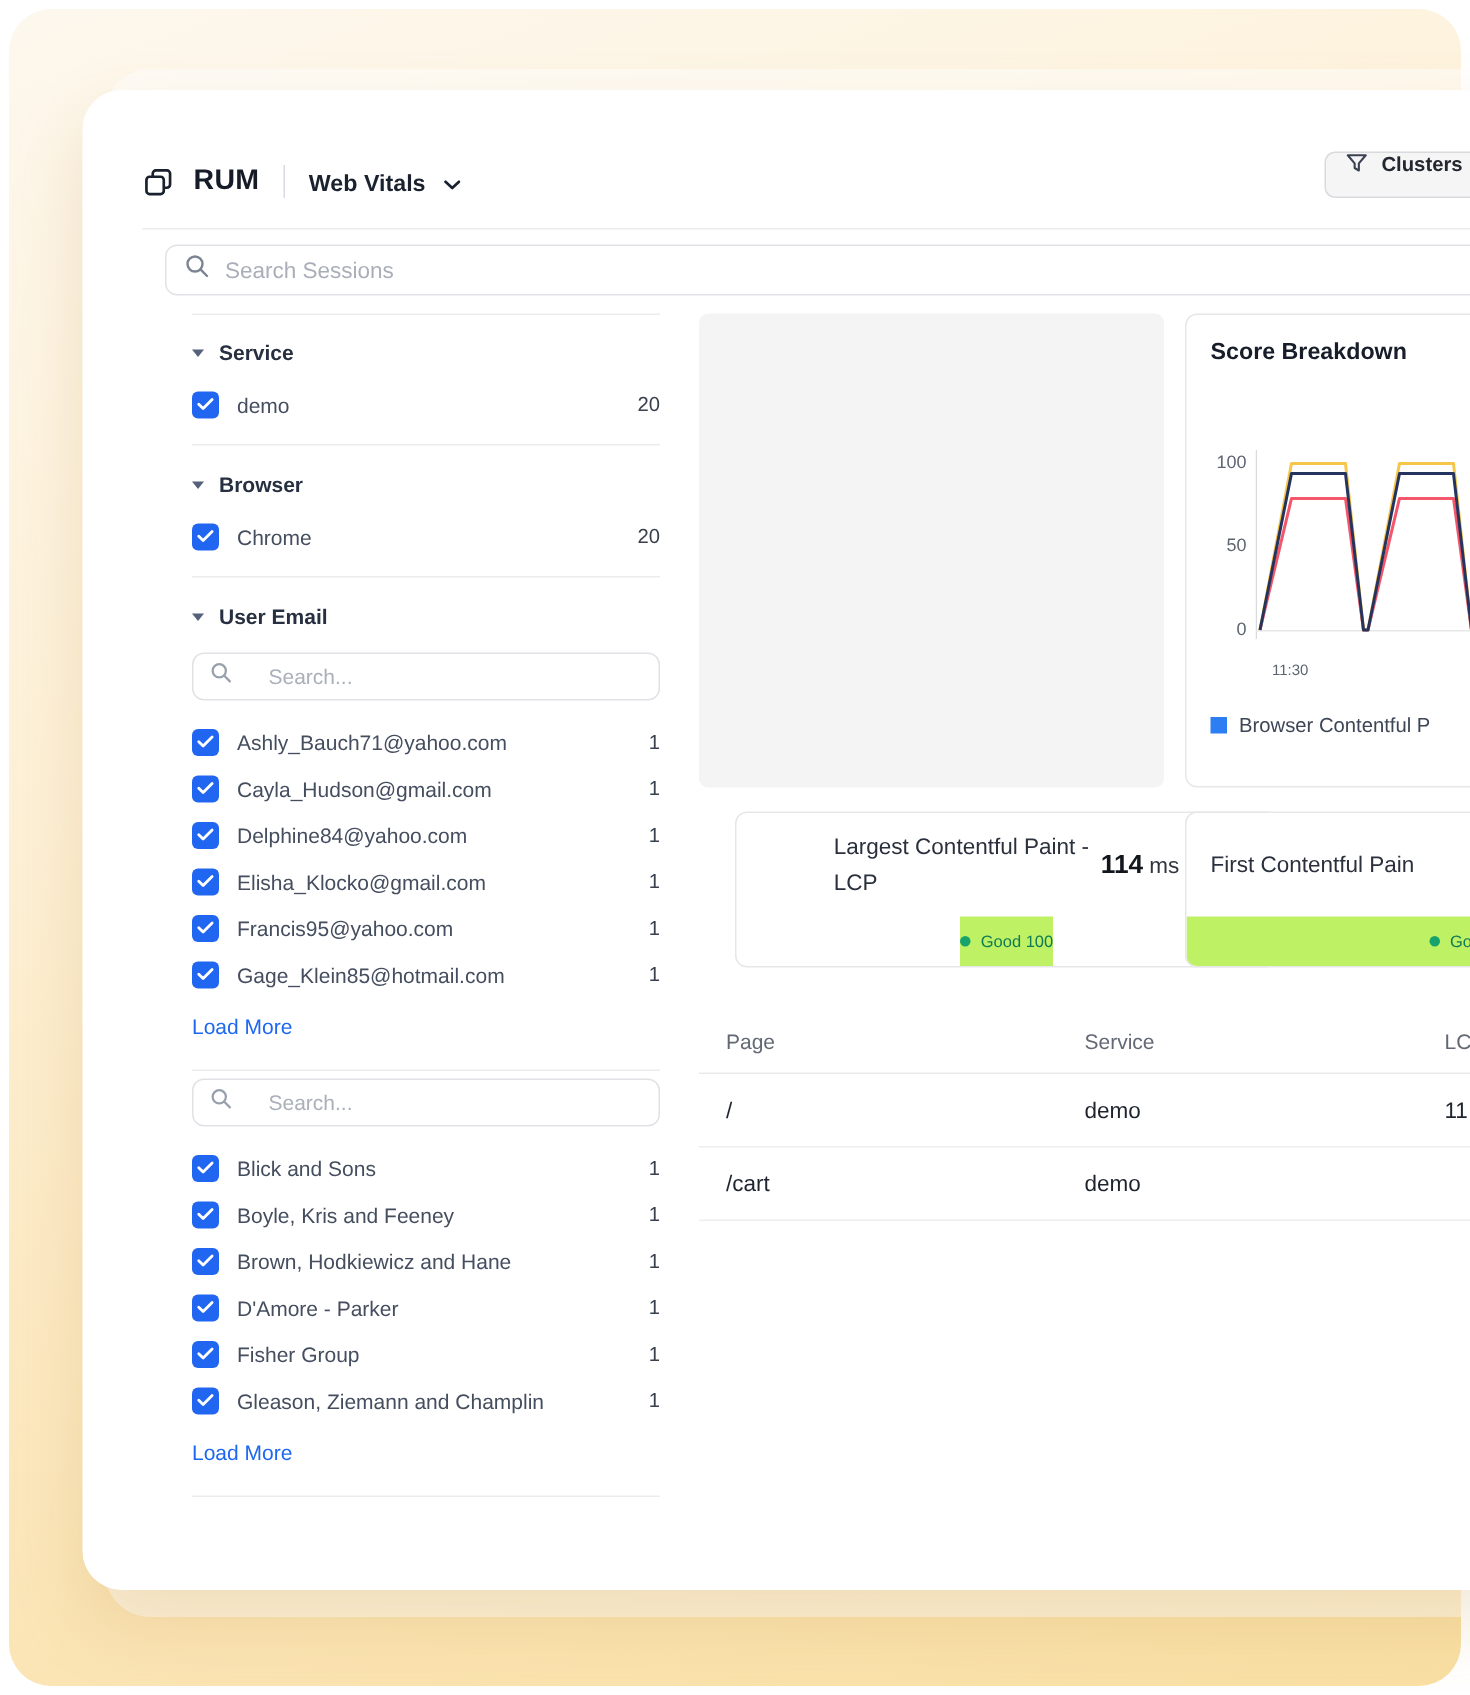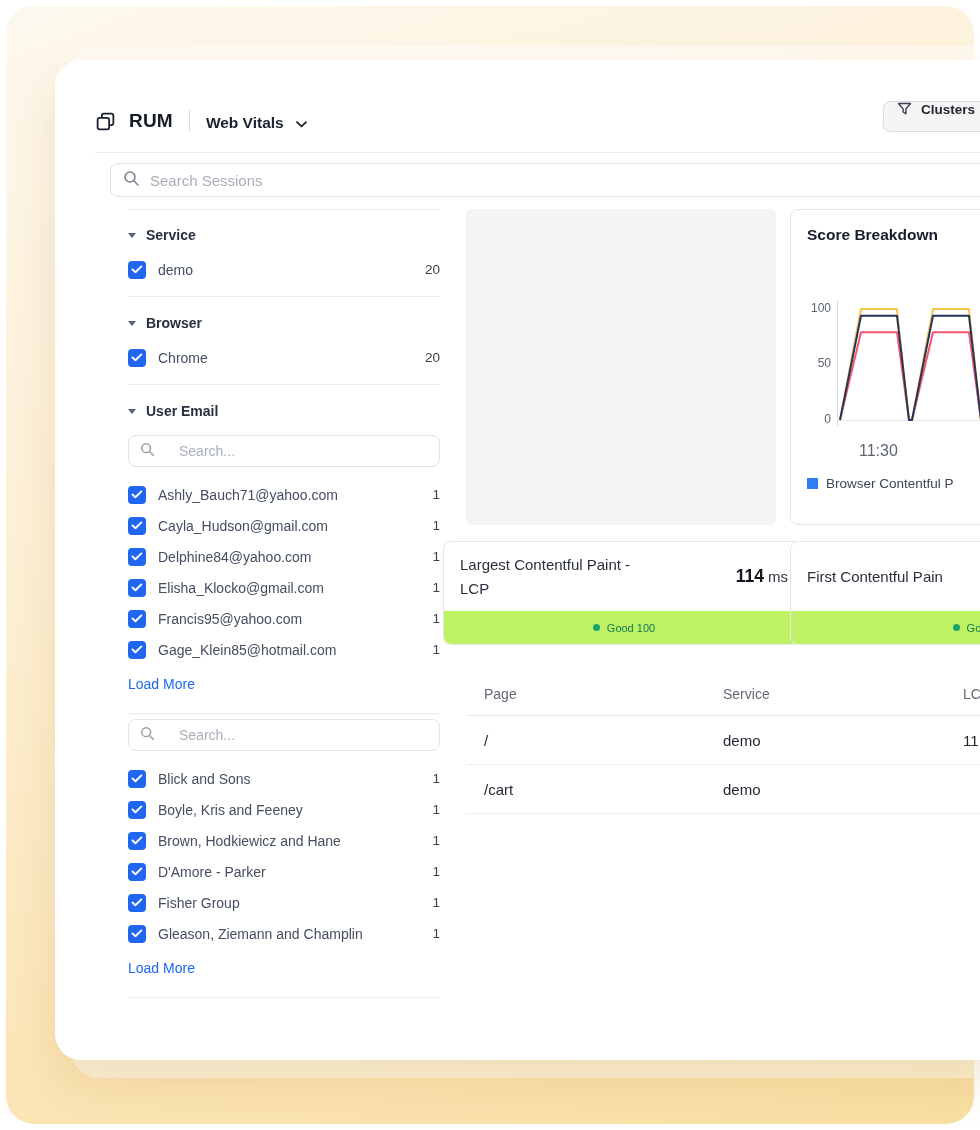--- a/index.html
+++ b/index.html
@@ -76,31 +76,31 @@
 
   .score-card {
     position:absolute; left:735px; top:149px; width:360px; height:316px;
     background:#fff; border:1px solid #e7e7ea; border-radius:8px; padding:16px;
   }
   .score-title { font-size:15.5px; font-weight:700; color:#171e2a; }
   .chart-wrap { position:relative; margin-top:46px; height:172px; }
   .chart-svg { position:absolute; left:30px; top:0; width:300px; height:150px; }
   .ytick { position:absolute; left:0; width:24px; text-align:right; font-size:12px; color:#5d6572; }
   .ytick.t100 { top:11px; } .ytick.t50 { top:66px; } .ytick.t0 { top:122px; }
-  .xtick { position:absolute; left:52px; top:152px; font-size:16px; color:#5d6572; }
+  .xtick { position:absolute; left:41px; top:152px; font-size:10px; color:#5d6572; }
   .legend { display:flex; align-items:center; gap:8px; margin-top:14px; font-size:13.5px; color:#3d4656; white-space:nowrap; cursor:pointer; }
   .legend-swatch { width:11px; height:11px; flex:0 0 auto; background:#2c7ef2; }
 
   
   .metric-card {
     position:absolute; top:481px; height:104px; background:#fff;
     border:1px solid #e7e7ea; border-radius:8px; overflow:hidden;
     display:flex; flex-direction:column;
   }
-  .metric-card.lcp { left:388px; width:362px; }
+  .metric-card.lcp { left:435px; width:362px;align-items:center; }
   .metric-card.fcp { left:735px; width:360px; }
   .metric-top { flex:1; display:flex; align-items:center; justify-content:space-between; padding:0 16px; }
   .metric-title { font-size:15px; color:#2a303c; line-height:1.55; max-width:178px; }
   .metric-value-wrap { white-space:nowrap; }
   .metric-value { font-size:17.5px; font-weight:700; color:#12161d; }
   .metric-unit { font-size:15px; font-weight:400; color:#30363f; margin-left:4px; }
   .metric-footer {
     height:33px; background:#bef264; display:flex; align-items:center; justify-content:center;
     gap:7px; font-size:11px;
   }

